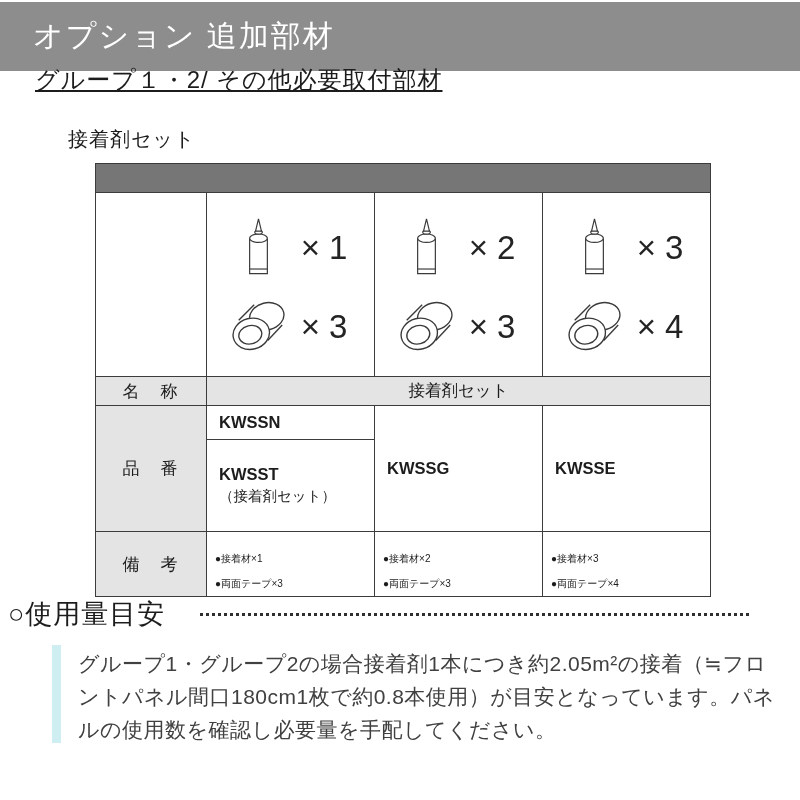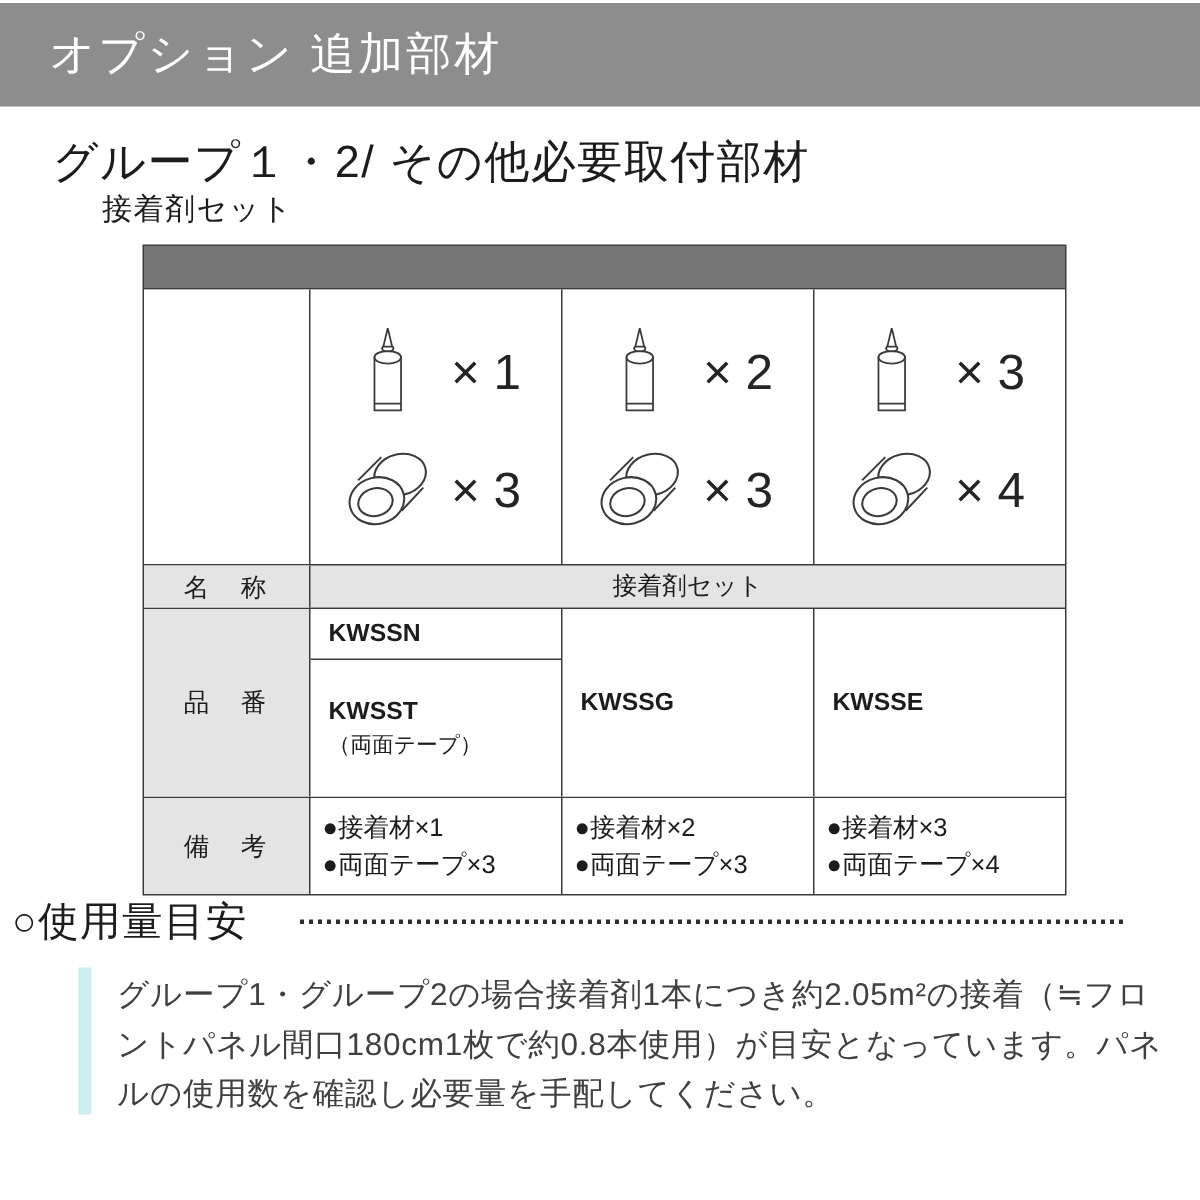--- a/index.html
+++ b/index.html
@@ -10,21 +10,21 @@
     padding-left:47px;
   }
   
   .titlebar {
     position:absolute; top:2px; left:0; width:800px; height:69px;
     background:#8d8d8d; display:flex; align-items:center;
   }
   .titlebar .titletext {
     color:#ffffff; font-size:30px; margin-left:33px; letter-spacing:2px; font-weight:500;
   }
-  .h2 { position:absolute; top:88px; left:35px; font-size:30px; letter-spacing:1px; font-weight:500; }
+  .h2 { position:absolute; top:64px; left:35px; font-size:24px; letter-spacing:1px; font-weight:500;text-decoration:underline; }
   .h3 { position:absolute; top:126px; left:68px; font-size:20px; letter-spacing:1px; font-weight:500; }
 
   
   .ptable {
     position:absolute; top:163px; left:95px; width:614px;
     border:1px solid #3c3c3c; box-sizing:content-box; background:#fff;
   }
   .theadbar { height:28px; background:#767676; border-bottom:1px solid #3c3c3c; }
   .trow { display:flex; }
   .trow-img  { height:183px; }
@@ -44,22 +44,22 @@
   .count { font-size:33px; letter-spacing:9px; margin-left:8px; color:#242424; white-space:nowrap; }
 
   .pn-cell { display:flex; align-items:center; padding-left:12px; font-weight:bold; font-size:16.5px; background:#fff; }
   .pn-split { display:flex; flex-direction:column; padding:0; align-items:stretch; background:#fff; }
   .pn-sub1 { height:34px; border-bottom:1px solid #3c3c3c; display:flex; align-items:center;
              padding-left:12px; font-weight:bold; font-size:16.5px; box-sizing:border-box;text-align:right; }
   .pn-sub2 { flex:1; display:flex; flex-direction:column; justify-content:center; padding-left:12px; }
   .pn-code { font-weight:bold; font-size:16.5px; }
   .pn-note { font-size:14.5px; margin-top:3px; font-weight:normal; }
 
-  .rem-cell { display:flex; flex-direction:column; justify-content:center; padding-left:8px;
-              font-size:17px; line-height:25px; background:#fff; }
+  .rem-cell { display:flex; flex-direction:column; justify-content:flex-end; padding-left:8px;
+              font-size:10px; line-height:25px; background:#fff; }
 
   svg .ln { fill:#ffffff; stroke:#3a3a3a; stroke-width:1.4; }
   svg .ln2 { fill:none; stroke:#3a3a3a; stroke-width:1.4; }
 
   
   .usage-heading { position:absolute; top:596px; left:8px; font-size:27px; letter-spacing:1px; font-weight:500; }
   .dotted-rule {
     position:absolute; top:613px; left:200px; width:552px; height:3px;
     background:repeating-linear-gradient(90deg,#2f2f2f 0 2.8px, transparent 2.8px 6px);
   }
@@ -175,21 +175,21 @@
       <div class="cell c-label">名　称</div>
       <div class="cell c-wide">接着剤セット</div>
     </div>
 
     <div class="trow trow-pn">
       <div class="cell c-label">品　番</div>
       <div class="cell c-data pn-split">
         <div class="pn-sub1">KWSSN</div>
         <div class="pn-sub2">
           <div class="pn-code">KWSST</div>
-          <div class="pn-note">（両面テープ）</div>
+          <div class="pn-note">（接着剤セット）</div>
         </div>
       </div>
       <div class="cell c-data pn-cell">KWSSG</div>
       <div class="cell c-data pn-cell">KWSSE</div>
     </div>
 
     <div class="trow trow-rem">
       <div class="cell c-label">備　考</div>
       <div class="cell c-data rem-cell">
         <div>●接着材×1</div>

